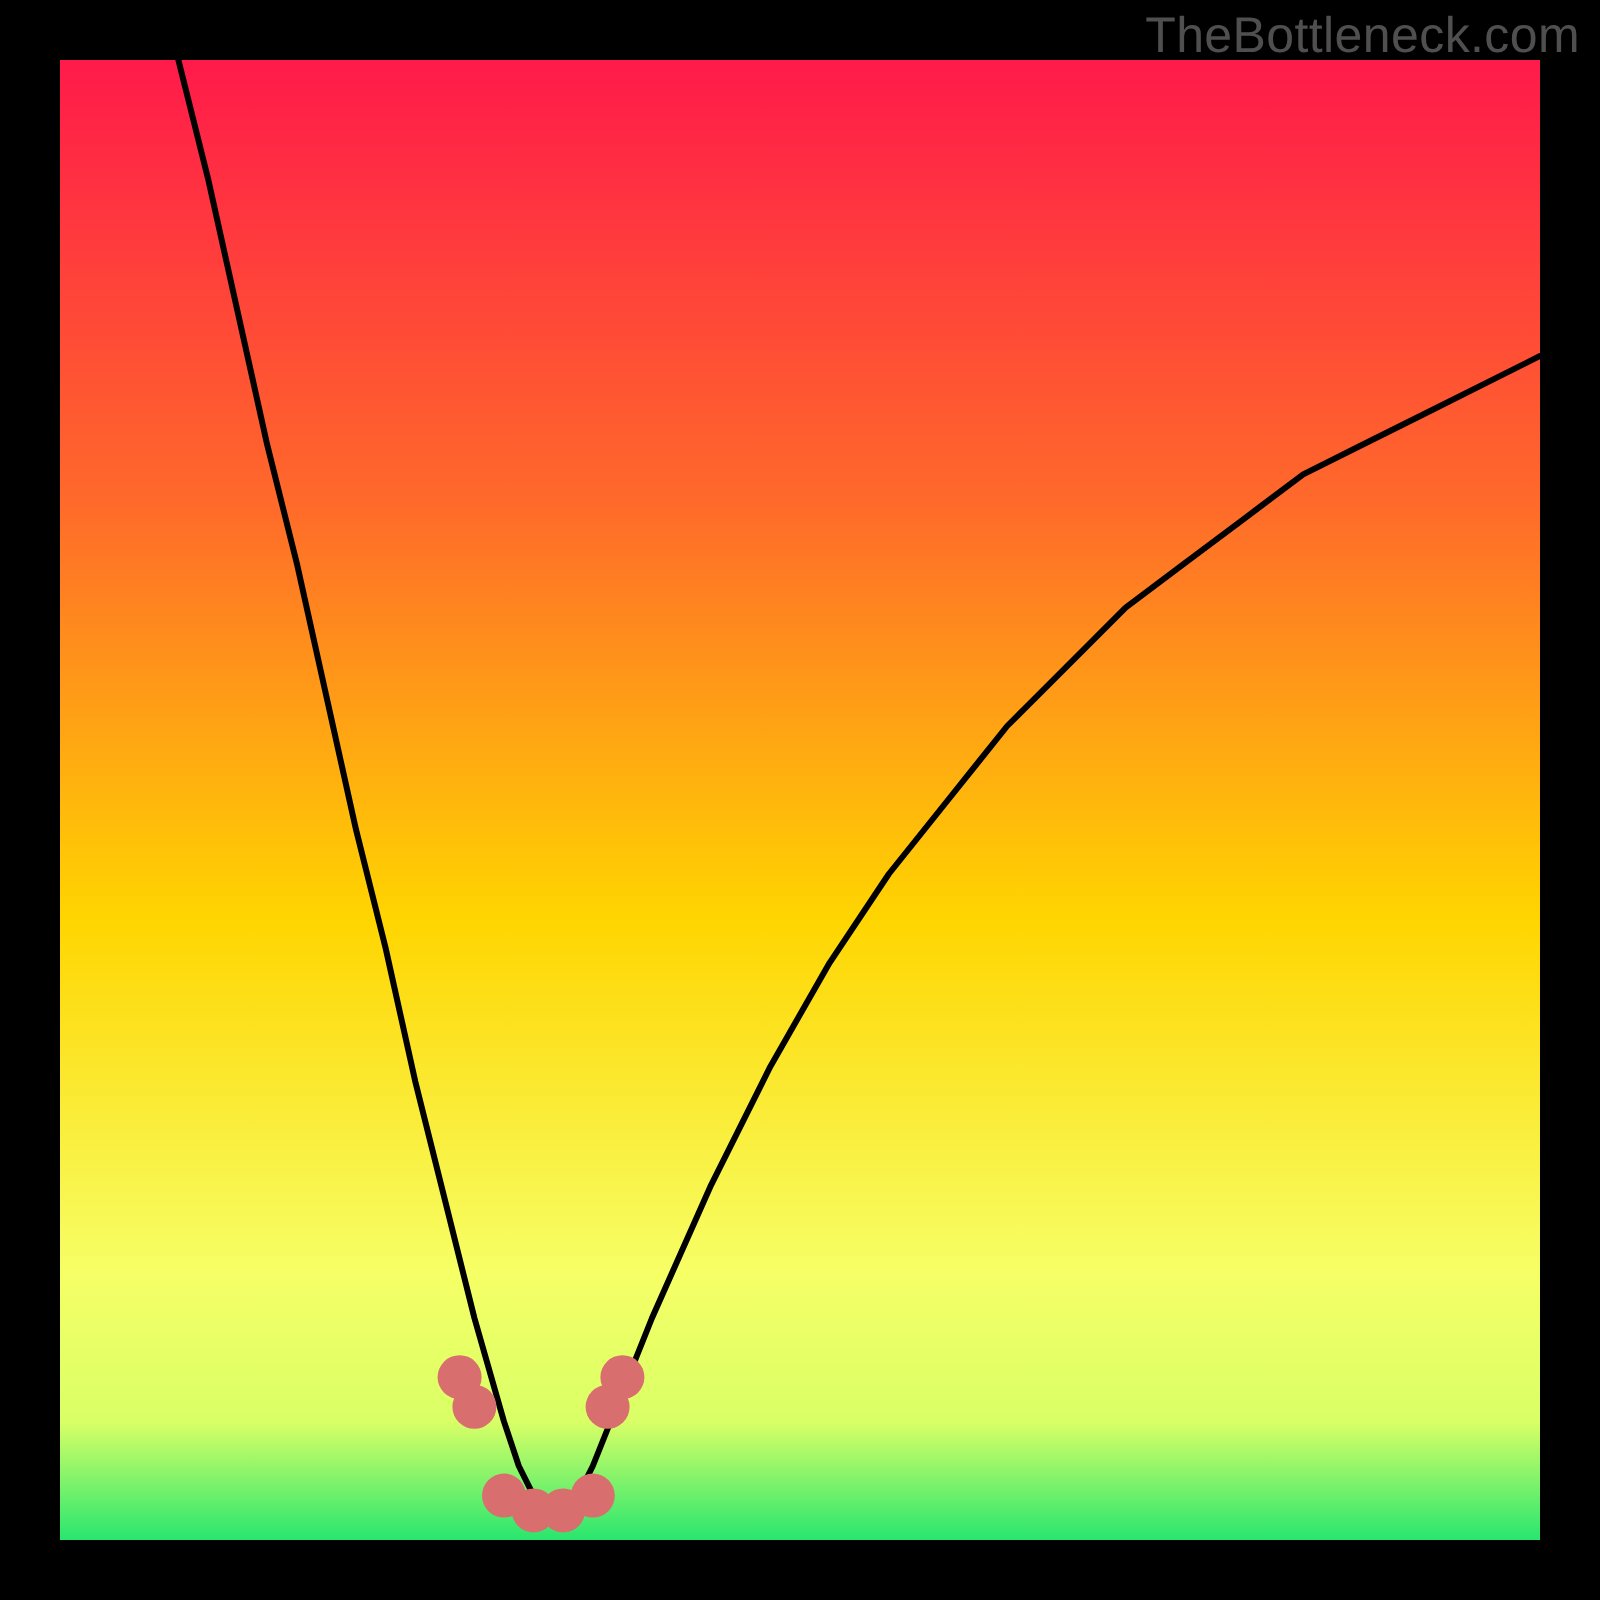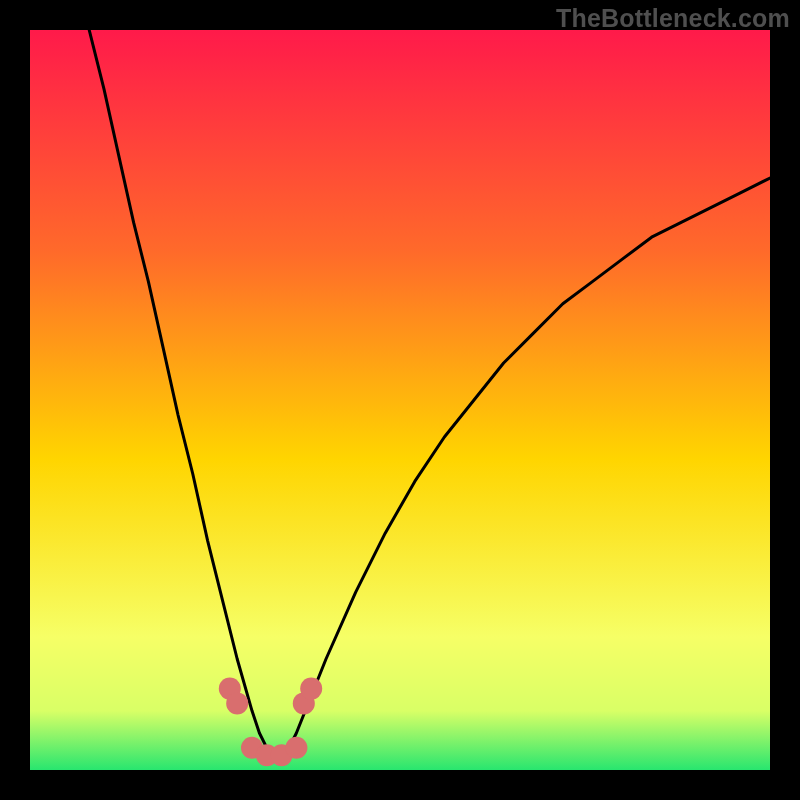--- a/index.html
+++ b/index.html
@@ -28,21 +28,21 @@
     position: absolute;
     inset: 0;
   }
   .watermark {
     position: absolute;
     top: 4px;
     right: 10px;
     color: #4f4f4f;
     font-size: 25px;
     letter-spacing: 0.2px;
-    font-weight: 700;
+    font-weight: 400;
   }
   svg.curve {
     position: absolute;
     inset: 0;
   }
 </style>
 </head>
 <body>
 
 <div class="frame">

